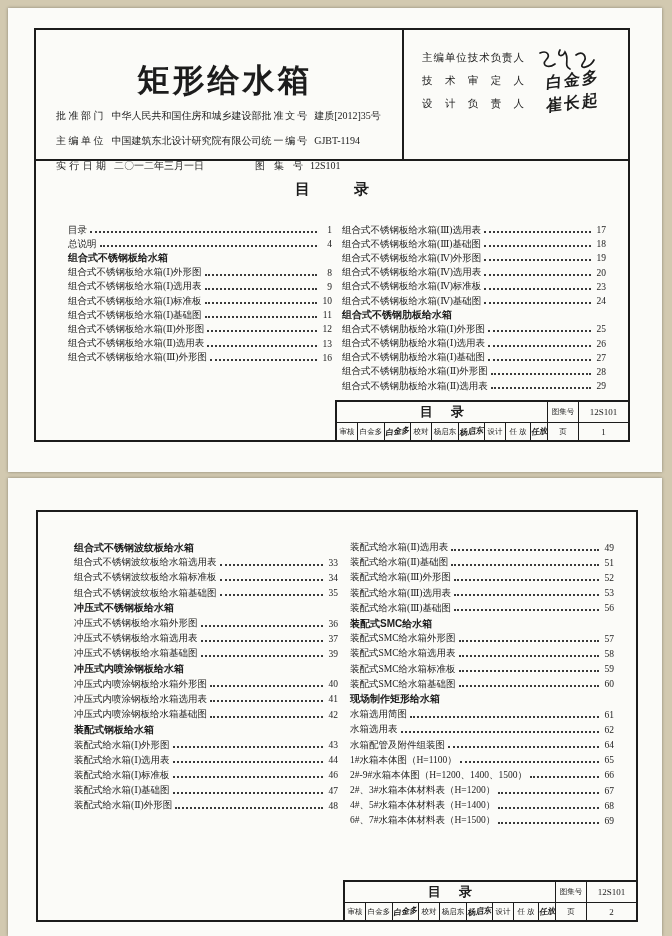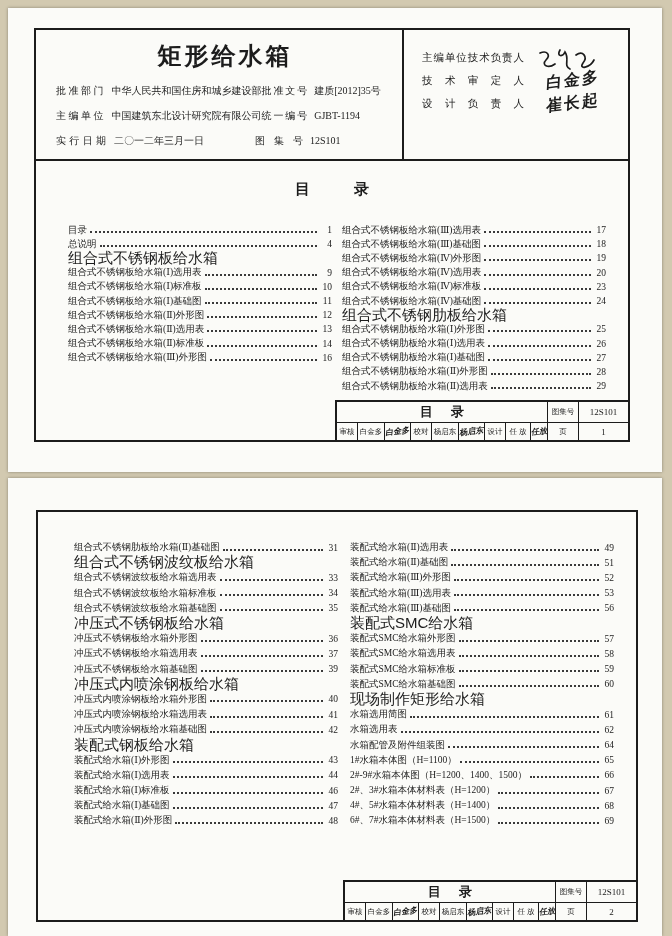--- a/index.html
+++ b/index.html
@@ -20,22 +20,22 @@
   #page2 { top:478px; height:458px; }
   .frame { position:absolute; border:2px solid #1c1c1c; }
   #page1 .frame { left:26px; top:20px; width:596px; height:414px; }
   #page2 .frame { left:28px; top:32px; width:602px; height:412px; }
 
   
   .hdr { position:absolute; left:0; top:0; right:0; height:131px;
          border-bottom:2px solid #1c1c1c; display:flex; }
   .hdr-left { width:368px; border-right:2px solid #1c1c1c;
               padding:10px 8px 6px 20px; display:flex; flex-direction:column; }
-  .doc-title { text-align:center; font-size:24px; font-weight:bold;
-               letter-spacing:3px; margin-top:0;
+  .doc-title { text-align:center; font-size:32px; font-weight:bold;
+               letter-spacing:3px; margin-top:19px;
                font-family:"Liberation Sans","DejaVu Sans",sans-serif; }
   .info { margin-top:auto; }
   .irow { display:flex; align-items:center; height:25px; font-size:10px; white-space:nowrap; }
   .ilab  { width:50px; text-align:justify; text-align-last:justify; margin-right:8px; }
   .ival  { flex:1; }
   .ilab2 { width:48px; text-align:justify; text-align-last:justify; margin-right:7px; }
   .ival2 { width:84px; }
   .hdr-right { flex:1; padding:16px 4px 6px 18px; }
   .rrow { display:flex; align-items:center; height:23px; font-size:10.5px; white-space:nowrap; }
   .role { width:102px; text-align:justify; text-align-last:justify; }
@@ -53,21 +53,21 @@
                font-family:"Liberation Sans","DejaVu Sans",sans-serif; }
   .cols { position:absolute; display:flex; }
   #page1 .cols { left:32px; right:22px; top:193px; gap:10px; }
   #page2 .cols { left:36px; right:22px; top:28px;  gap:12px; }
   .col { flex:1; min-width:0; }
   .entry { display:flex; align-items:center; font-size:9.5px; white-space:nowrap; }
   #page1 .entry { height:14.2px; }
   #page2 .entry { height:15.2px; }
   .entry .dots { flex:1; border-bottom:2px dotted #3a3a3a; margin:0 3px; transform:translateY(2px); min-width:4px; }
   .entry .num { min-width:12px; text-align:right; }
-  .entry.sec { font-weight:normal; font-size:15px;
+  .entry.sec { font-weight:bold; font-size:10px;
                font-family:"Liberation Sans","DejaVu Sans",sans-serif; }
   .entry.sec .dots, .entry.sec .num { visibility:hidden; }
 
   
   .tb { position:absolute; right:-2px; bottom:-2px; width:295px; height:42px;
         border:2px solid #1c1c1c; background:#fbfbf8;
         display:grid;
         grid-template-columns:21px 27px 26px 21px 27px 26px 21px 25px 17px 31px 1fr;
         grid-template-rows:21px 17px; }
   .tb-c { border-right:1px solid #1c1c1c; display:flex; align-items:center;
@@ -150,20 +150,25 @@
             <span class="dots"></span>
             <span class="num">4</span>
           </div>
 
           <div class="entry sec">
             <span class="etext">组合式不锈钢板给水箱</span>
             <span class="dots"></span>
             <span class="num"></span>
           </div>
 
+          <div class="entry">
+            <span class="etext">组合式不锈钢板给水箱(Ⅰ)外形图</span>
+            <span class="dots"></span>
+            <span class="num">8</span>
+          </div>
 
           <div class="entry">
             <span class="etext">组合式不锈钢板给水箱(Ⅰ)选用表</span>
             <span class="dots"></span>
             <span class="num">9</span>
           </div>
 
           <div class="entry">
             <span class="etext">组合式不锈钢板给水箱(Ⅰ)标准板</span>
             <span class="dots"></span>
@@ -181,25 +186,20 @@
             <span class="dots"></span>
             <span class="num">12</span>
           </div>
 
           <div class="entry">
             <span class="etext">组合式不锈钢板给水箱(Ⅱ)选用表</span>
             <span class="dots"></span>
             <span class="num">13</span>
           </div>
 
-          <div class="entry">
-            <span class="etext">组合式不锈钢板给水箱(Ⅱ)标准板</span>
-            <span class="dots"></span>
-            <span class="num">14</span>
-          </div>
 
 
           <div class="entry">
             <span class="etext">组合式不锈钢板给水箱(Ⅲ)外形图</span>
             <span class="dots"></span>
             <span class="num">16</span>
           </div>
         </div>
       <div class="col">
 
@@ -304,25 +304,20 @@
 
   </div>
 </div>
 
 <div class="page" id="page2">
   <div class="frame">
 
     <div class="cols">
       <div class="col">
 
-          <div class="entry">
-            <span class="etext">组合式不锈钢肋板给水箱(Ⅱ)基础图</span>
-            <span class="dots"></span>
-            <span class="num">31</span>
-          </div>
 
           <div class="entry sec">
             <span class="etext">组合式不锈钢波纹板给水箱</span>
             <span class="dots"></span>
             <span class="num"></span>
           </div>
 
 
           <div class="entry">
             <span class="etext">组合式不锈钢波纹板给水箱选用表</span>

